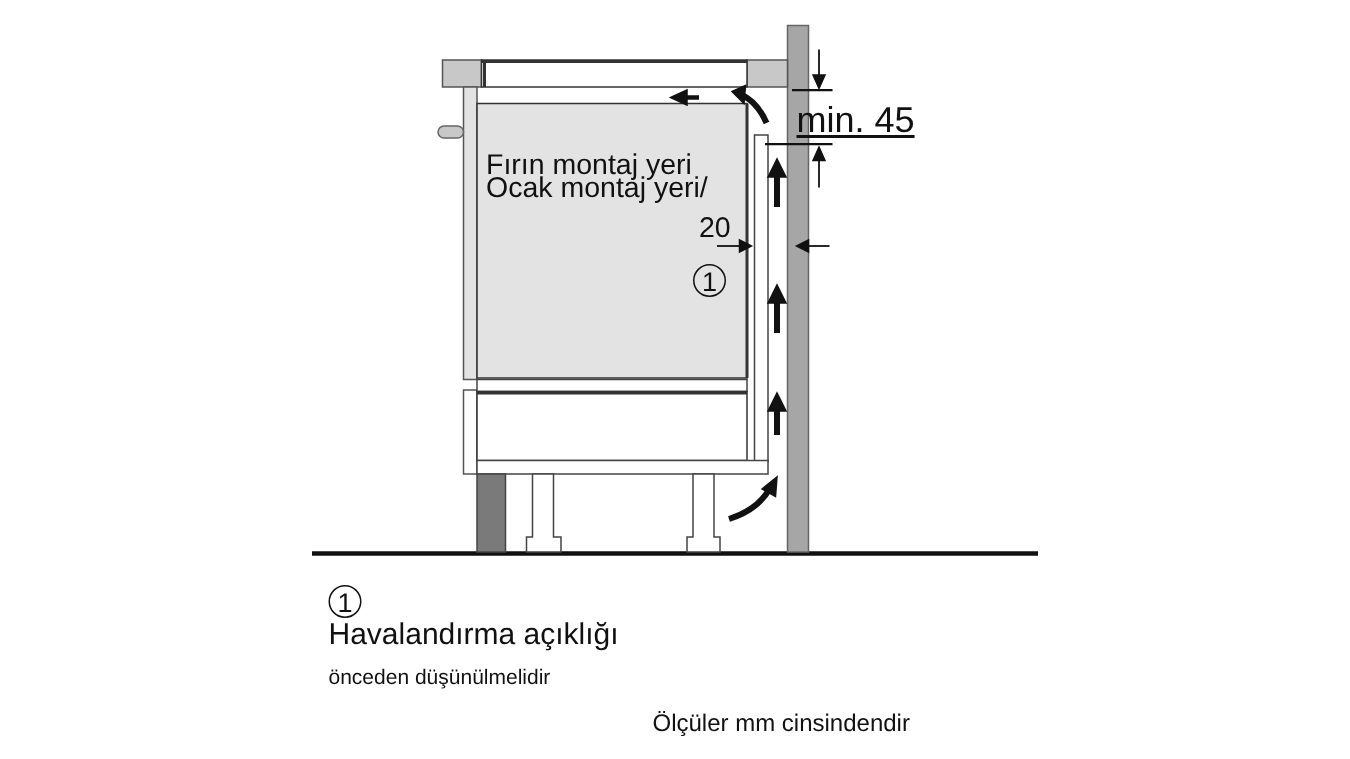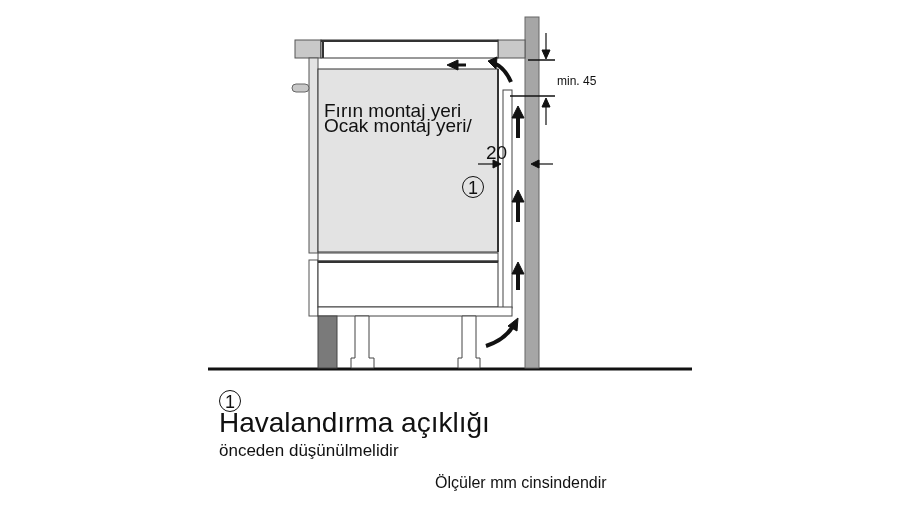--- a/index.html
+++ b/index.html
@@ -74,20 +74,20 @@
   <g stroke="#111" fill="#111">
     <line x1="478" y1="164" x2="495" y2="164" stroke-width="1.2"></line>
       <path d="M493,160 L501,164 L493,168 Z"></path>
     <line x1="553" y1="164" x2="537" y2="164" stroke-width="1.2"></line>
       <path d="M539,160 L531,164 L539,168 Z"></path>
   </g>
 </svg>
 
 <div class="lbl" style="left:324px;top:83px;margin-top:32px;">Ocak montaj yeri/</div>
 <div class="lbl" style="left:324px;top:100px;">Fırın montaj yeri</div>
-<div class="lbl" style="left:557px;top:70px;font-size:12px;">min. 45</div>
-<div class="lbl" style="left:486px;top:142px;">20</div>
+<div class="lbl" style="left:531px;top:70px;font-size:24px;text-decoration:underline;">min. 45</div>
+<div class="lbl" style="left:466px;top:142px;">20</div>
 <div class="lbl" style="left:462px;top:176px;"><span class="circ">1</span></div>
 
 <div class="lbl" style="left:219px;top:390px;"><span class="circ">1</span></div>
-<div class="lbl" style="left:219px;top:412px;font-size:28px;">Havalandırma açıklığı</div>
-<div class="lbl" style="left:219px;top:440px;font-size:17px;">önceden düşünülmelidir</div>
+<div class="lbl" style="left:219px;top:412px;font-size:20px;">Havalandırma açıklığı</div>
+<div class="lbl" style="left:219px;top:440px;font-size:14px;">önceden düşünülmelidir</div>
 <div class="lbl" style="left:435px;top:472px;font-size:16px;">Ölçüler mm cinsindendir</div>
 
 </body></html>

